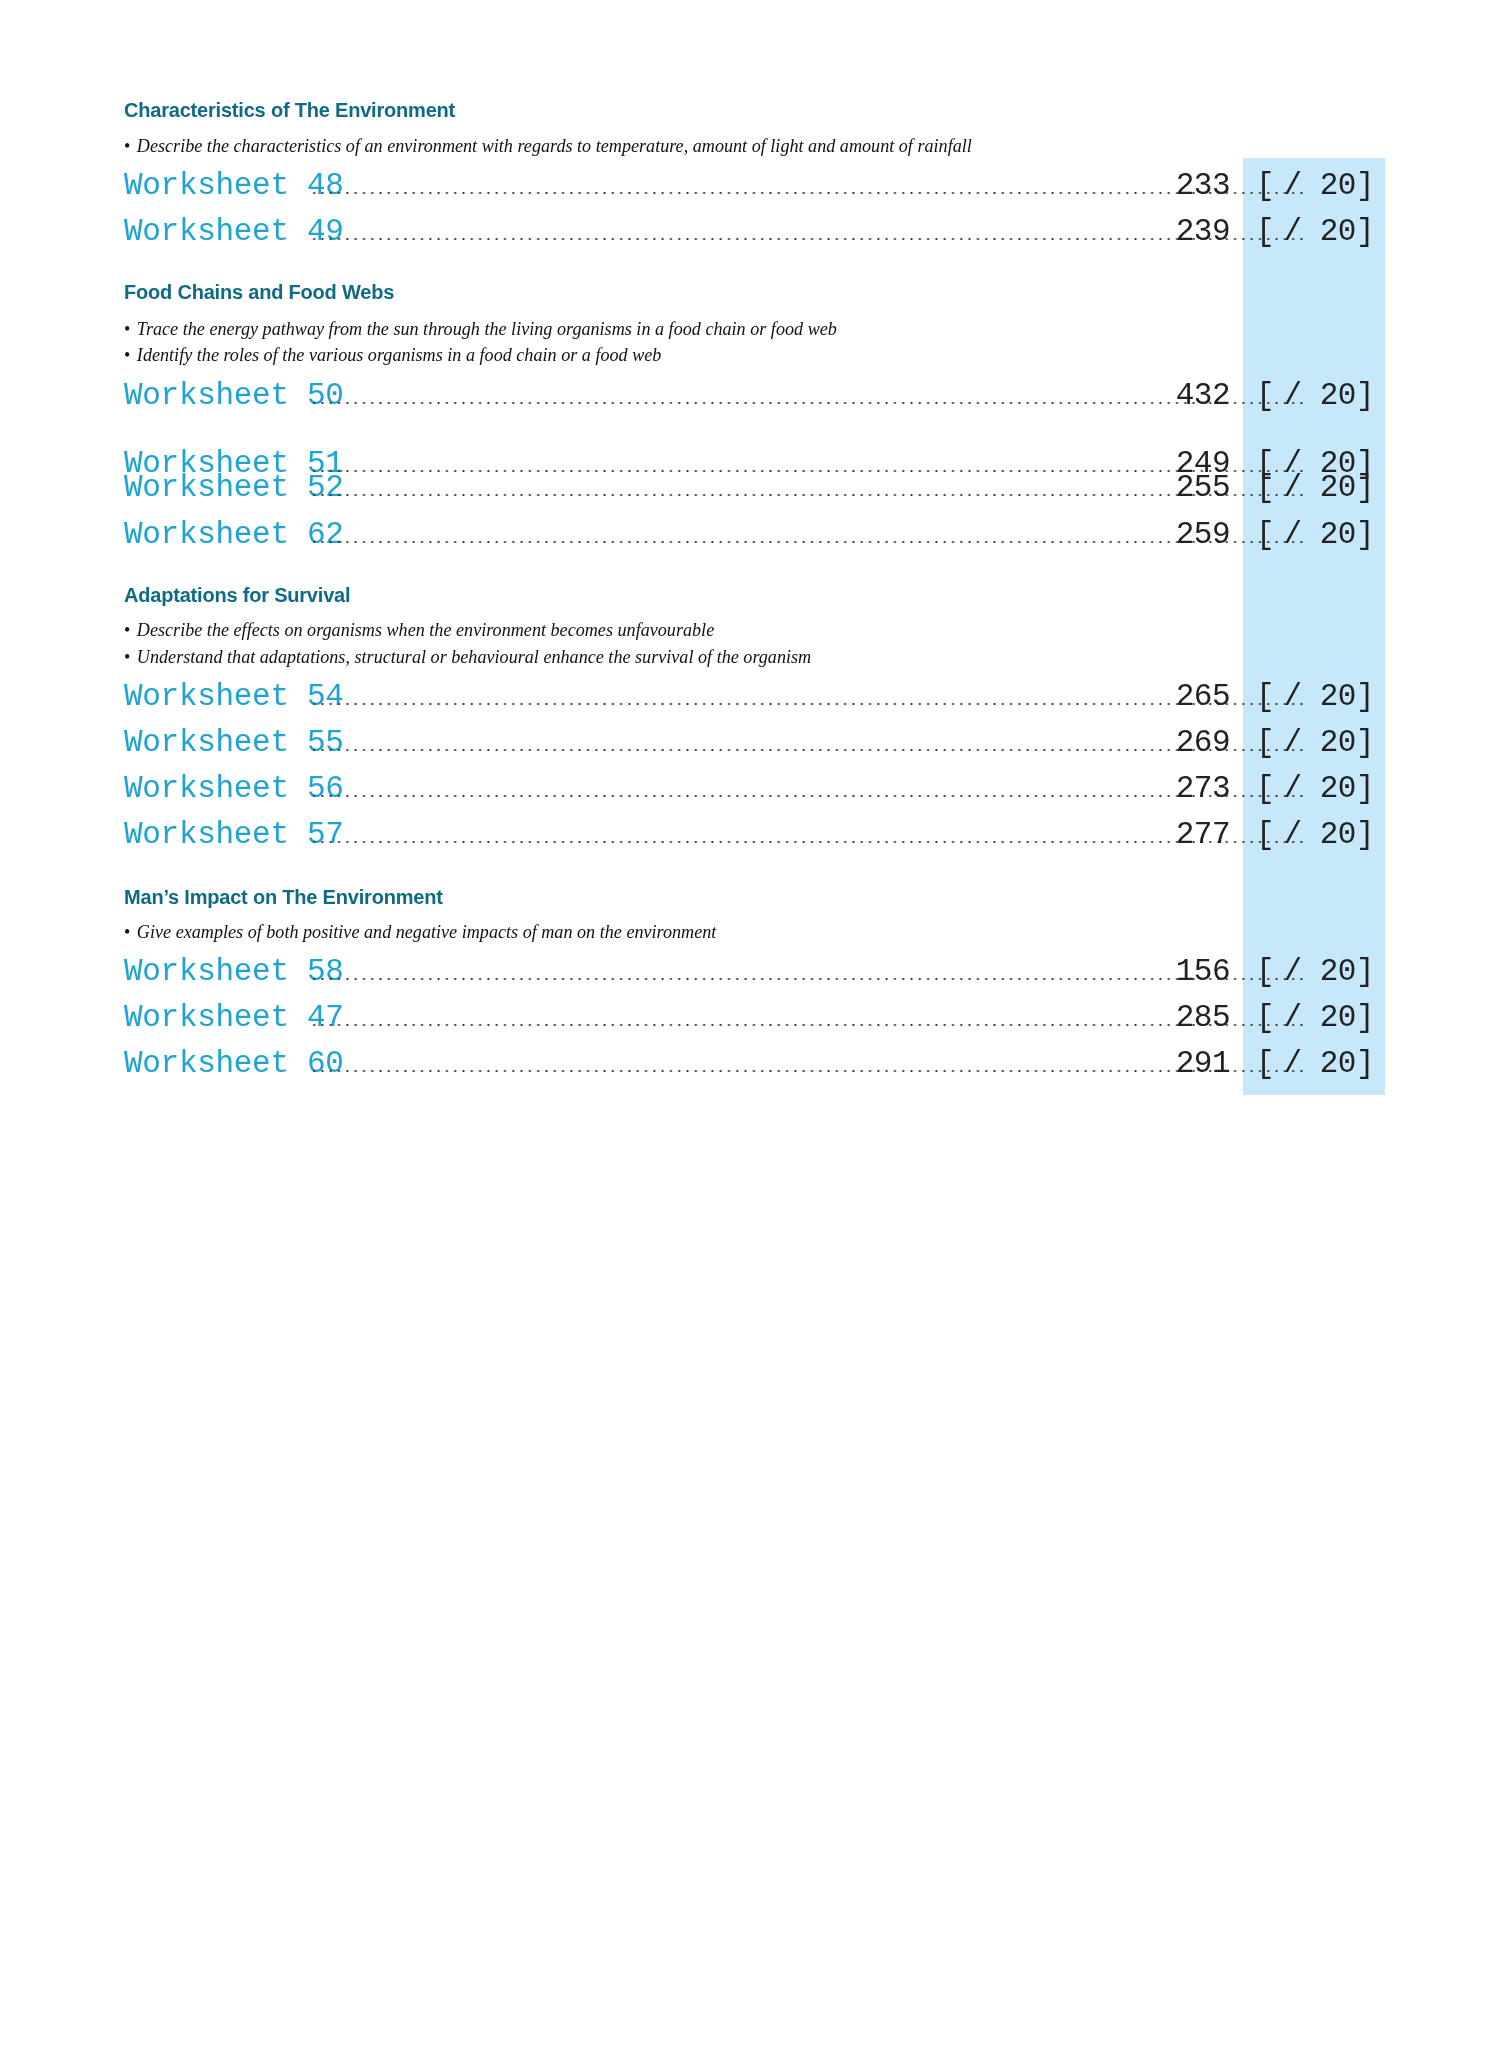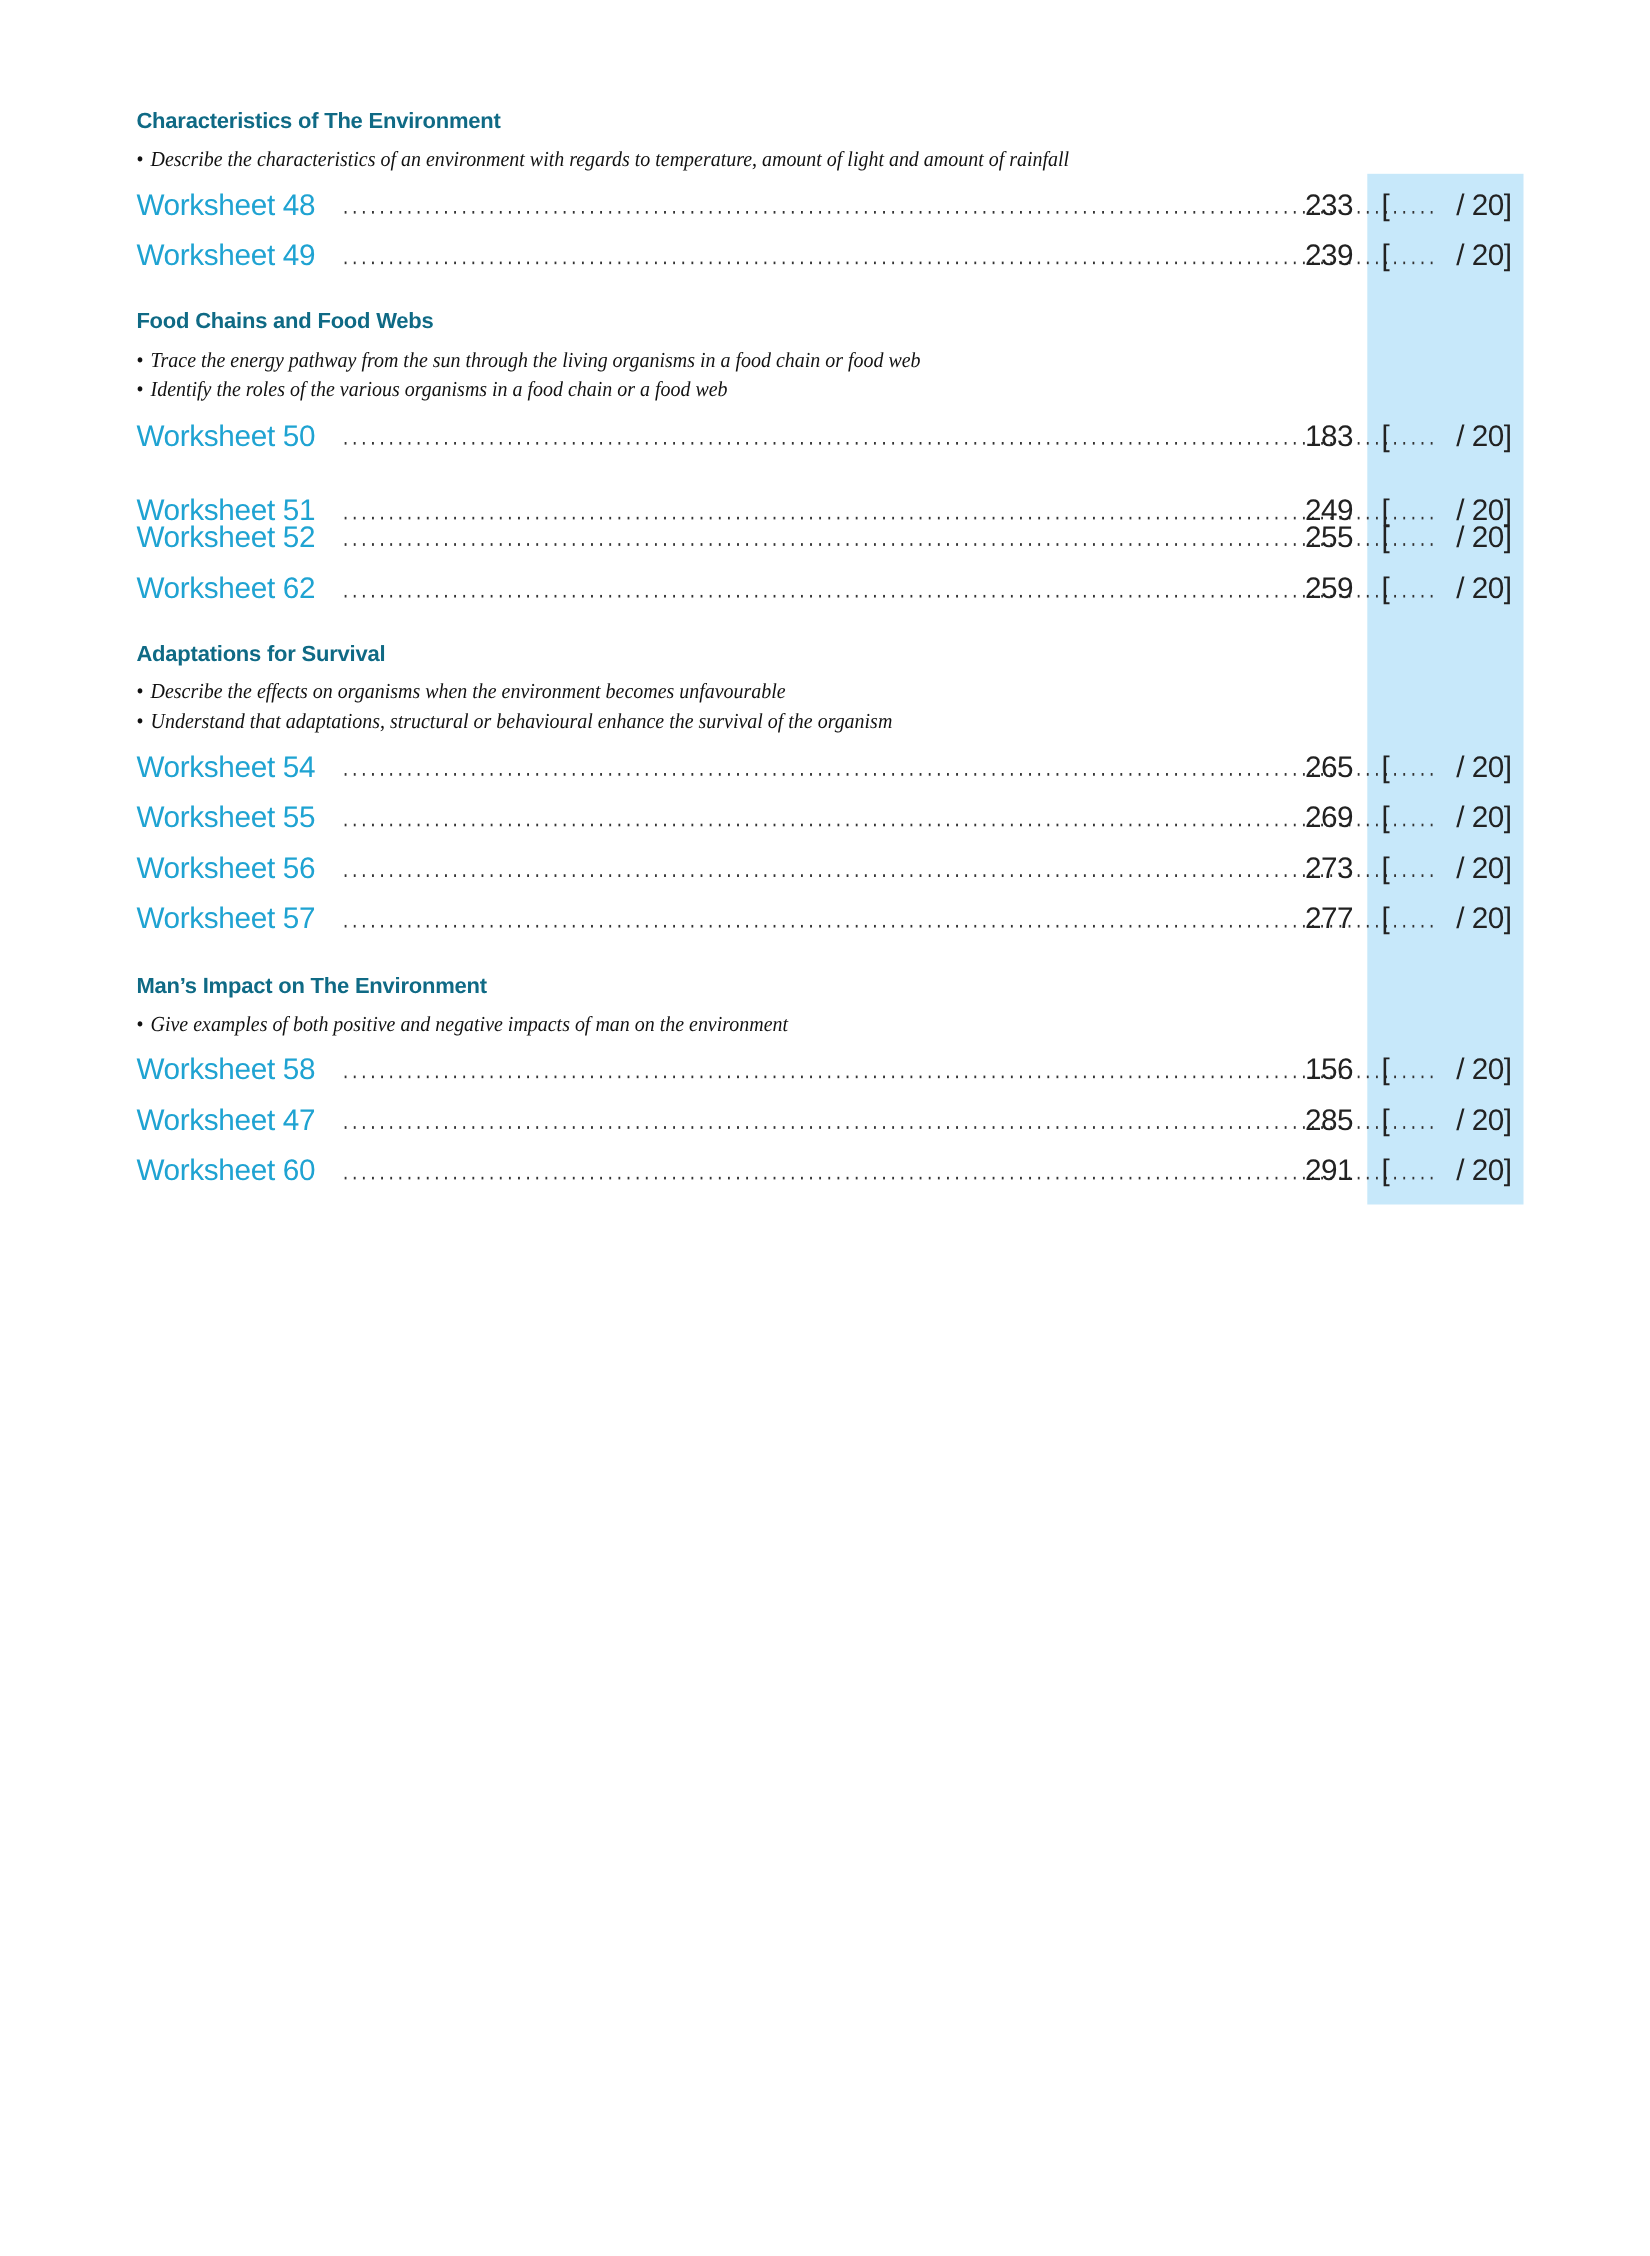--- a/index.html
+++ b/index.html
@@ -15,21 +15,21 @@
   }
   .bullet {
     position:absolute; left:124px; height:24px; line-height:24px;
     font-family:"Liberation Serif", serif; font-style:italic;
     font-size:19.5px; color:#111; white-space:nowrap;
     transform-origin:left center; transform:scaleX(0.93);
   }
   .bullet .dot { font-style:normal; margin-right:7px; }
   .row {
     position:absolute; left:124px; width:1250px; height:32px; line-height:32px;
-    font-family:Liberation Sans, sans-serif; font-size:27px;
+    font-family:Liberation Mono, monospace; font-size:31px;
   }
   .row .ws { position:absolute; left:0; top:0; color:#1FA3D2; white-space:nowrap; letter-spacing:-0.3px; }
   .row .leader {
     position:absolute; left:186px; width:998px; top:21px; height:4px;
     background-image:radial-gradient(circle, #333 0.9px, transparent 1.2px);
     background-size:8.3px 4px; background-repeat:repeat-x;
   }
   .row .page { position:absolute; right:144px; top:0; color:#222; letter-spacing:-0.5px;margin-left:32px; }
   .row .lb { position:absolute; left:1132px; top:0; color:#222; }
   .row .score { position:absolute; right:0; top:0; color:#222; letter-spacing:-0.5px; }
@@ -57,21 +57,21 @@
   <span class="score">/ 20]</span>
 </div>
 
 <div class="heading" style="top:277px">Food Chains and Food Webs</div>
 <div class="bullet" style="top:317px"><span class="dot">•</span><span>Trace the energy pathway from the sun through the living organisms in a food chain or food web</span></div>
 <div class="bullet" style="top:343px"><span class="dot">•</span><span>Identify the roles of the various organisms in a food chain or a food web</span></div>
 
 <div class="row" style="top:380px">
   <span class="ws">Worksheet 50</span>
   <span class="leader"></span>
-  <span class="page">183</span>
+  <span class="page">432</span>
   <span class="lb">[</span>
   <span class="score">/ 20]</span>
 </div>
 <div class="row" style="top:448px">
   <span class="ws">Worksheet 51</span>
   <span class="leader"></span>
   <span class="page">249</span>
   <span class="lb">[</span>
   <span class="score">/ 20]</span>
 </div>

